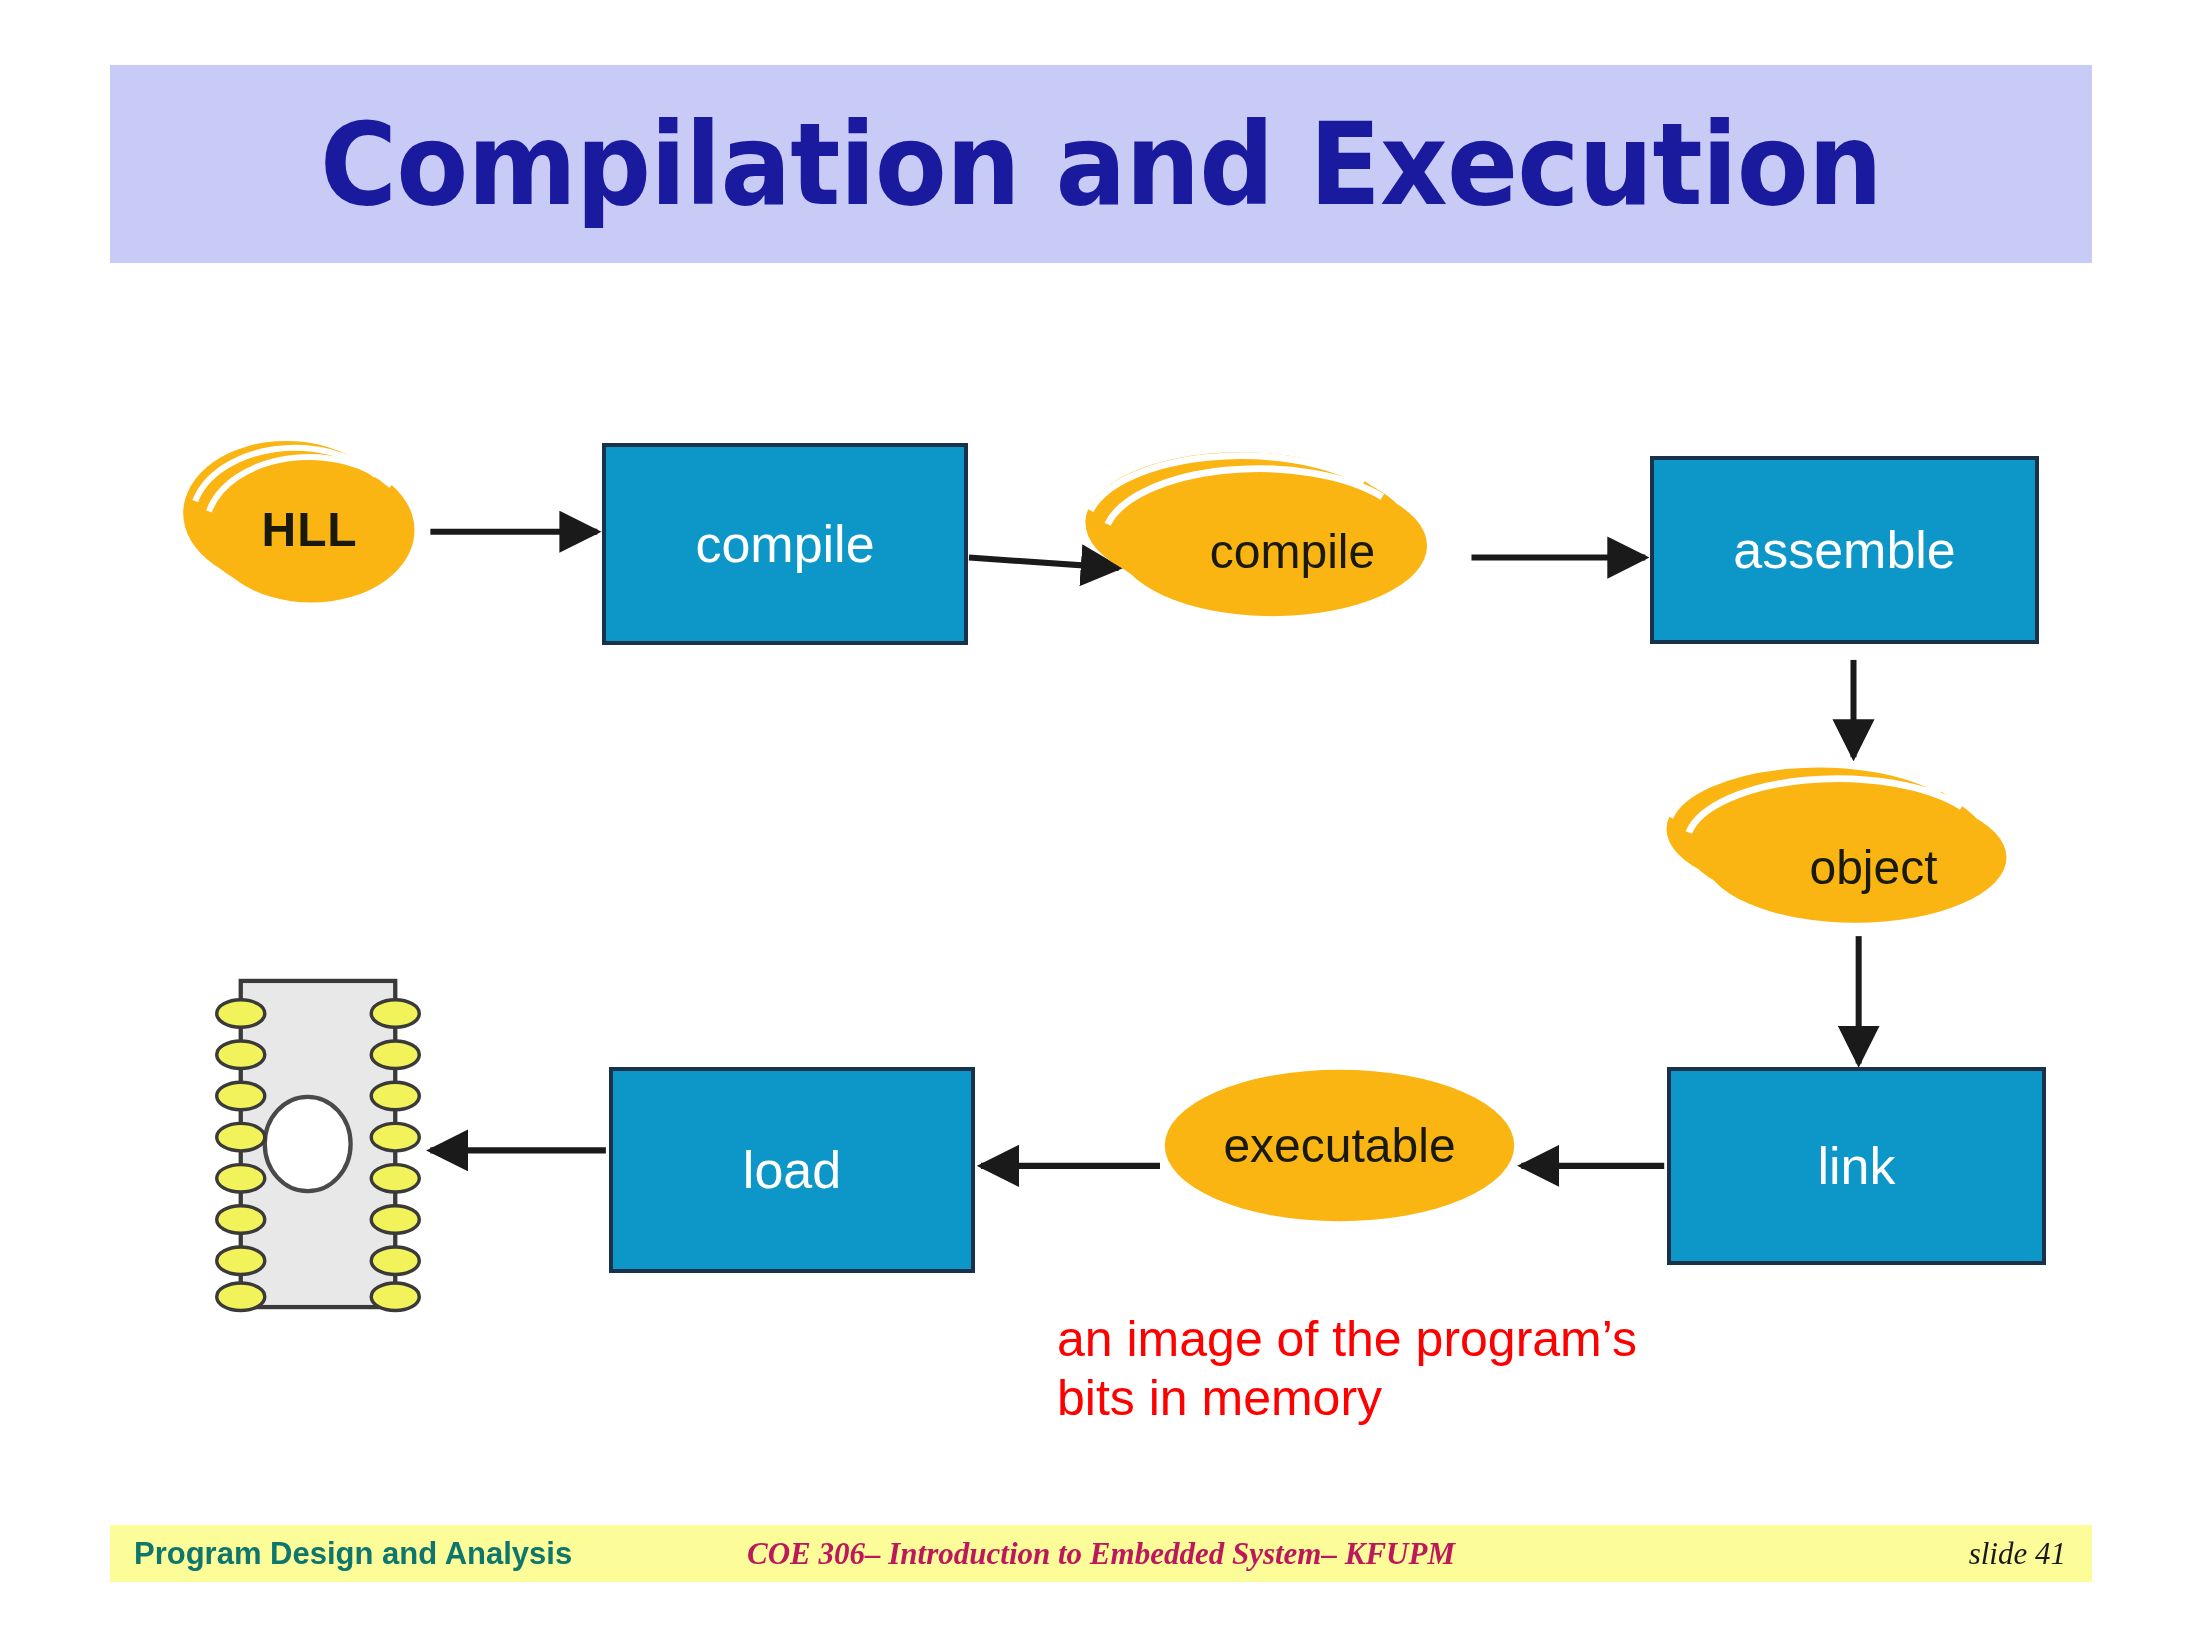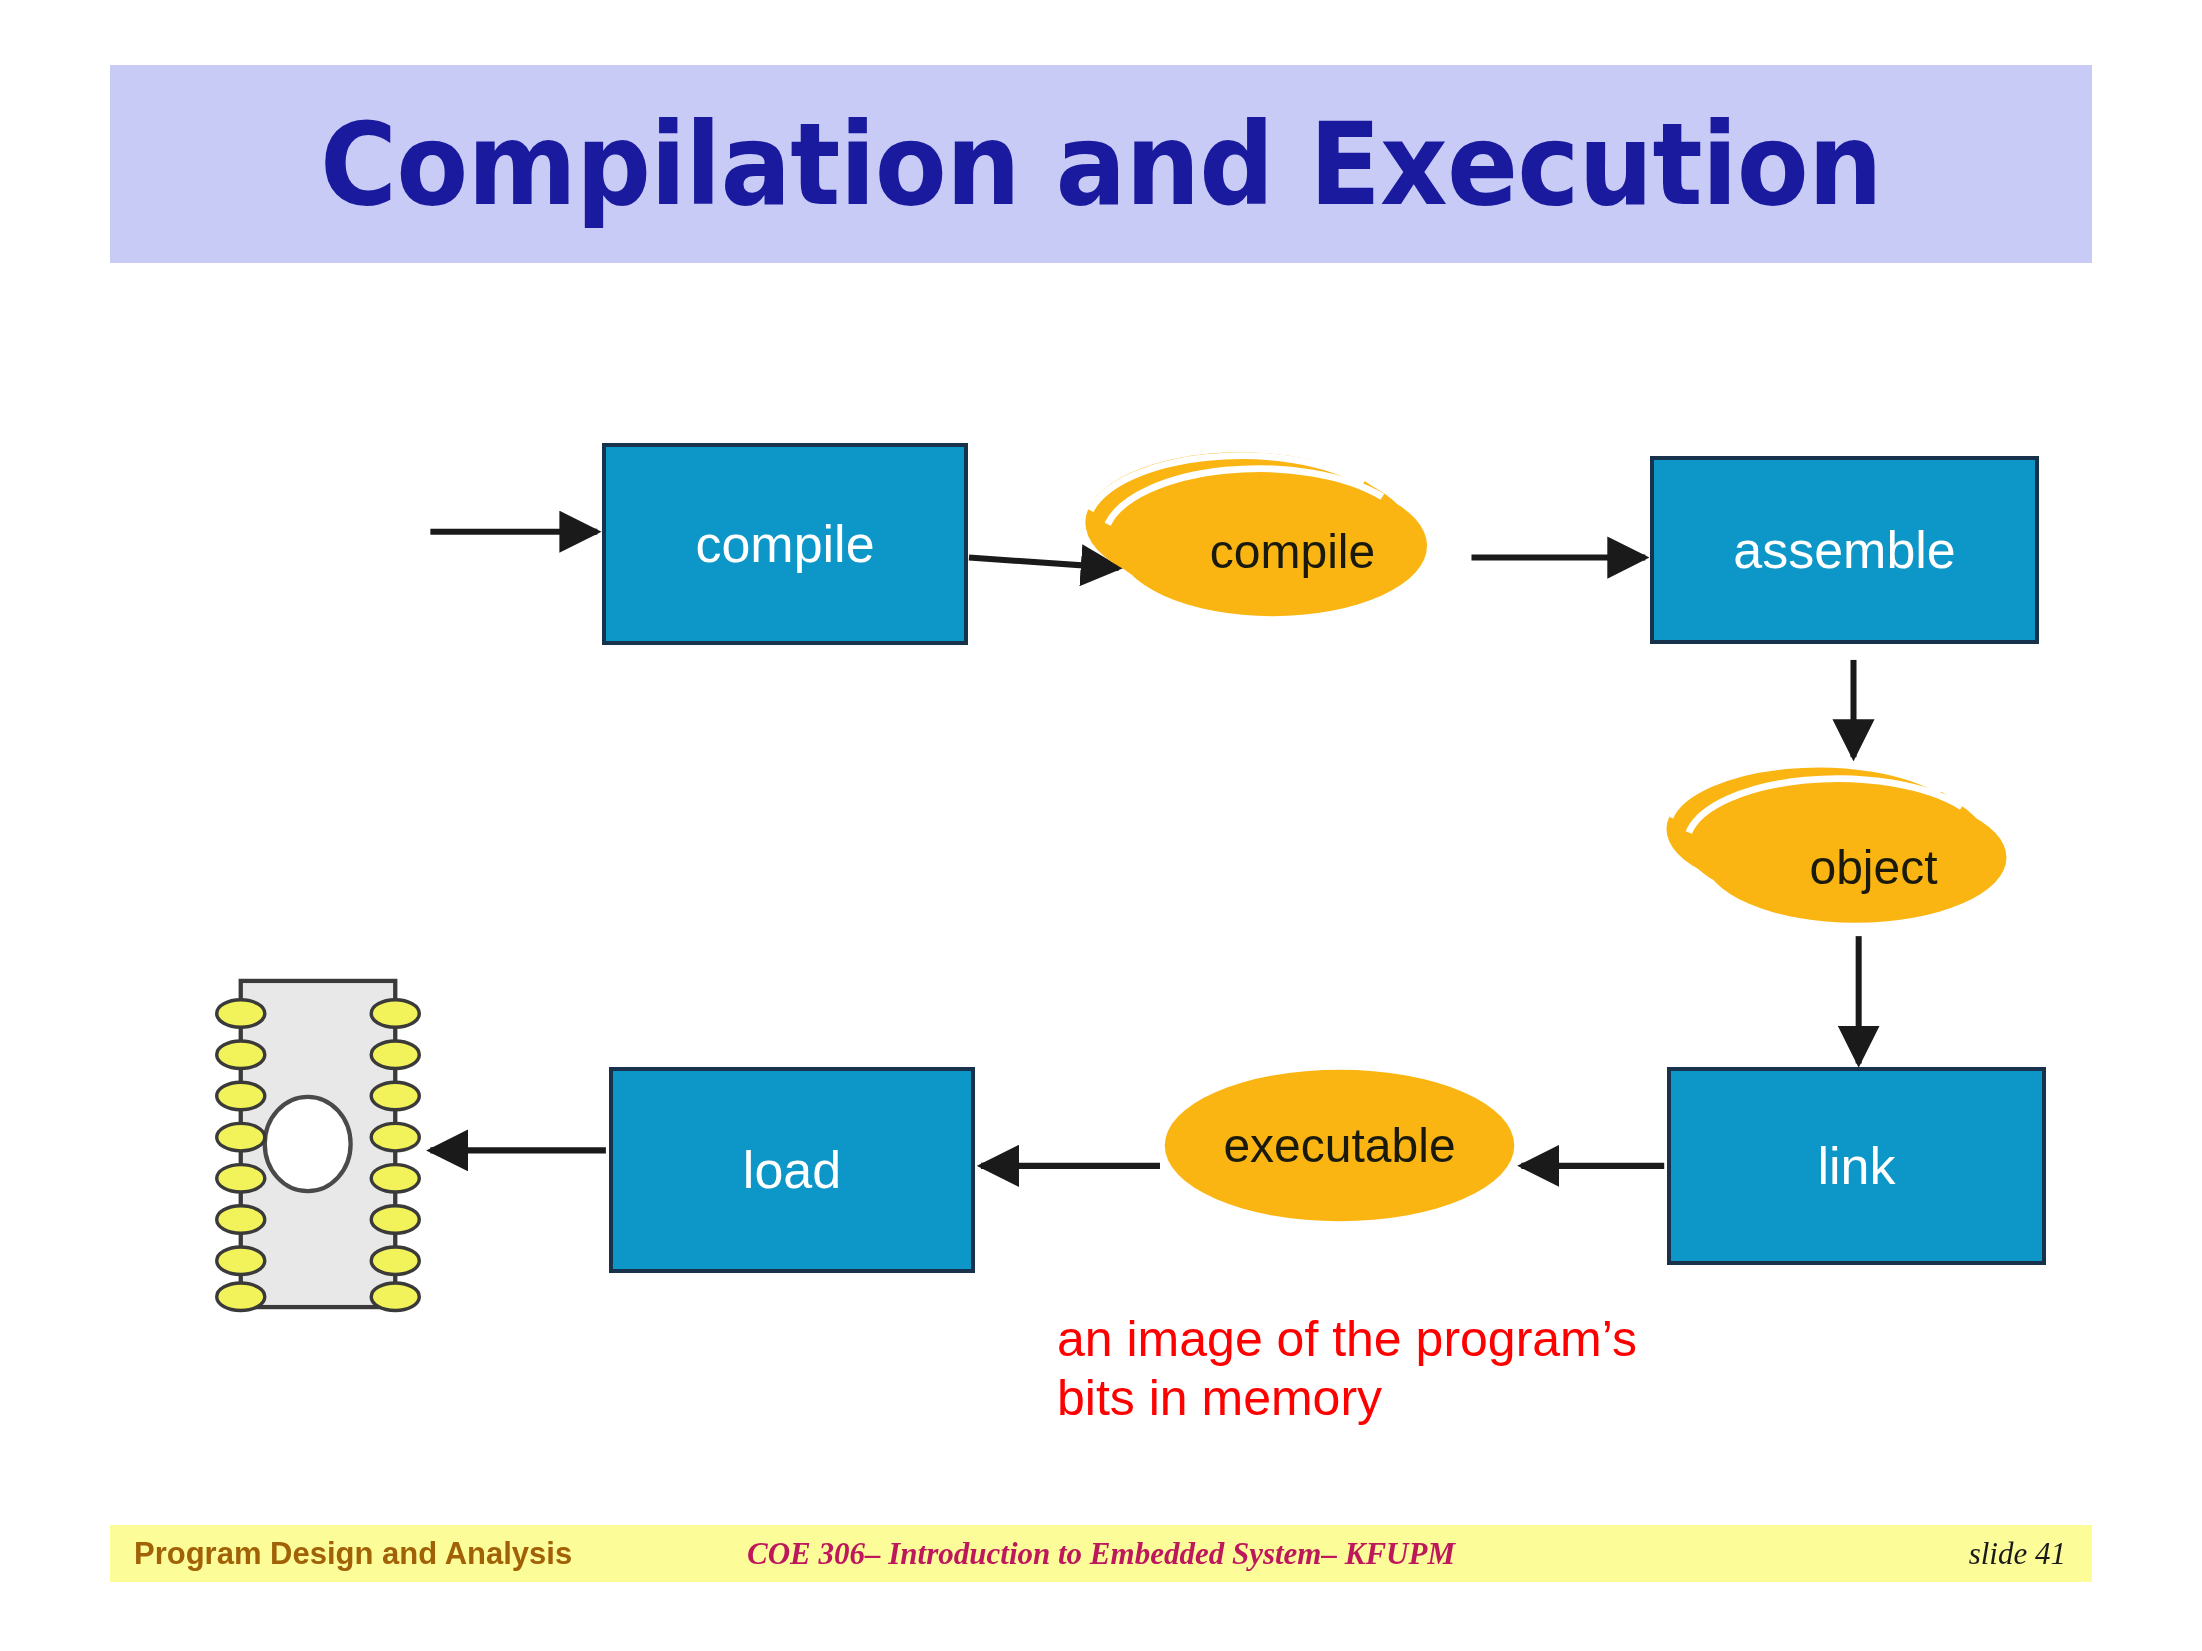--- a/index.html
+++ b/index.html
@@ -57,21 +57,21 @@
   
   #memory-note{position:absolute;left:1057px;top:1310px;width:671px;
       color:#ff0000;font-size:50px;line-height:1.18;
       font-family:"Liberation Sans", sans-serif;}
   #memory-note .l{display:block;}
 
   
   #footer{position:absolute;left:110px;top:1525px;width:1982px;height:57px;
       background:#fcfc99;}
   #footer .f-left{position:absolute;left:24px;top:50%;transform:translateY(-50%);
-      font-size:31px;font-weight:700;color:#a16207;
+      font-size:31px;font-weight:700;color:#0f766e;
       font-family:"Liberation Sans", sans-serif;white-space:nowrap;text-align:center;}
   #footer .f-center{position:absolute;left:50%;top:50%;
       transform:translate(-50%,-50%);
       font-size:31px;font-weight:700;font-style:italic;color:#be185d;
       font-family:"Liberation Serif", serif;white-space:nowrap;}
   #footer .f-right{position:absolute;right:26px;top:50%;transform:translateY(-50%);
       font-size:31px;font-style:italic;color:#1a1a1a;
       font-family:"Liberation Serif", serif;white-space:nowrap;}
 </style>
 </head>
@@ -102,20 +102,34 @@
       <line x1="2160" y1="1088" x2="2160" y2="1236"></line>
 
       <line x1="1934" y1="1355" x2="1768" y2="1355"></line>
 
       <line x1="1348" y1="1355" x2="1140" y2="1355"></line>
 
       <line x1="704" y1="1337" x2="500" y2="1337"></line>
     </g>
   </svg>
 
+  <div class="data-node" id="node-hll">
+    <svg width="250" height="172" viewBox="0 0 290 200">
+      <g fill="#fab513">
+        <ellipse cx="128" cy="92" rx="120" ry="84"></ellipse>
+        <ellipse cx="142" cy="102" rx="120" ry="84"></ellipse>
+        <ellipse cx="157" cy="112" rx="120" ry="84"></ellipse>
+      </g>
+      <g fill="none" stroke="#ffffff" stroke-width="7">
+        <path d="M 22 78 A 120 84 0 0 1 232 48"></path>
+        <path d="M 38 90 A 120 84 0 0 1 250 60"></path>
+      </g>
+    </svg>
+    <span class="node-label">HLL</span>
+  </div>
 
   <div class="proc-box" id="box-compile">
     <span class="lbl">compile</span>
   </div>
 
   <div class="data-node" id="node-assembly">
     <svg width="391" height="176" viewBox="0 0 455 205">
       <g fill="#fab513">
         <ellipse cx="186" cy="88" rx="180" ry="82"></ellipse>
         <ellipse cx="205" cy="100" rx="180" ry="82"></ellipse>

